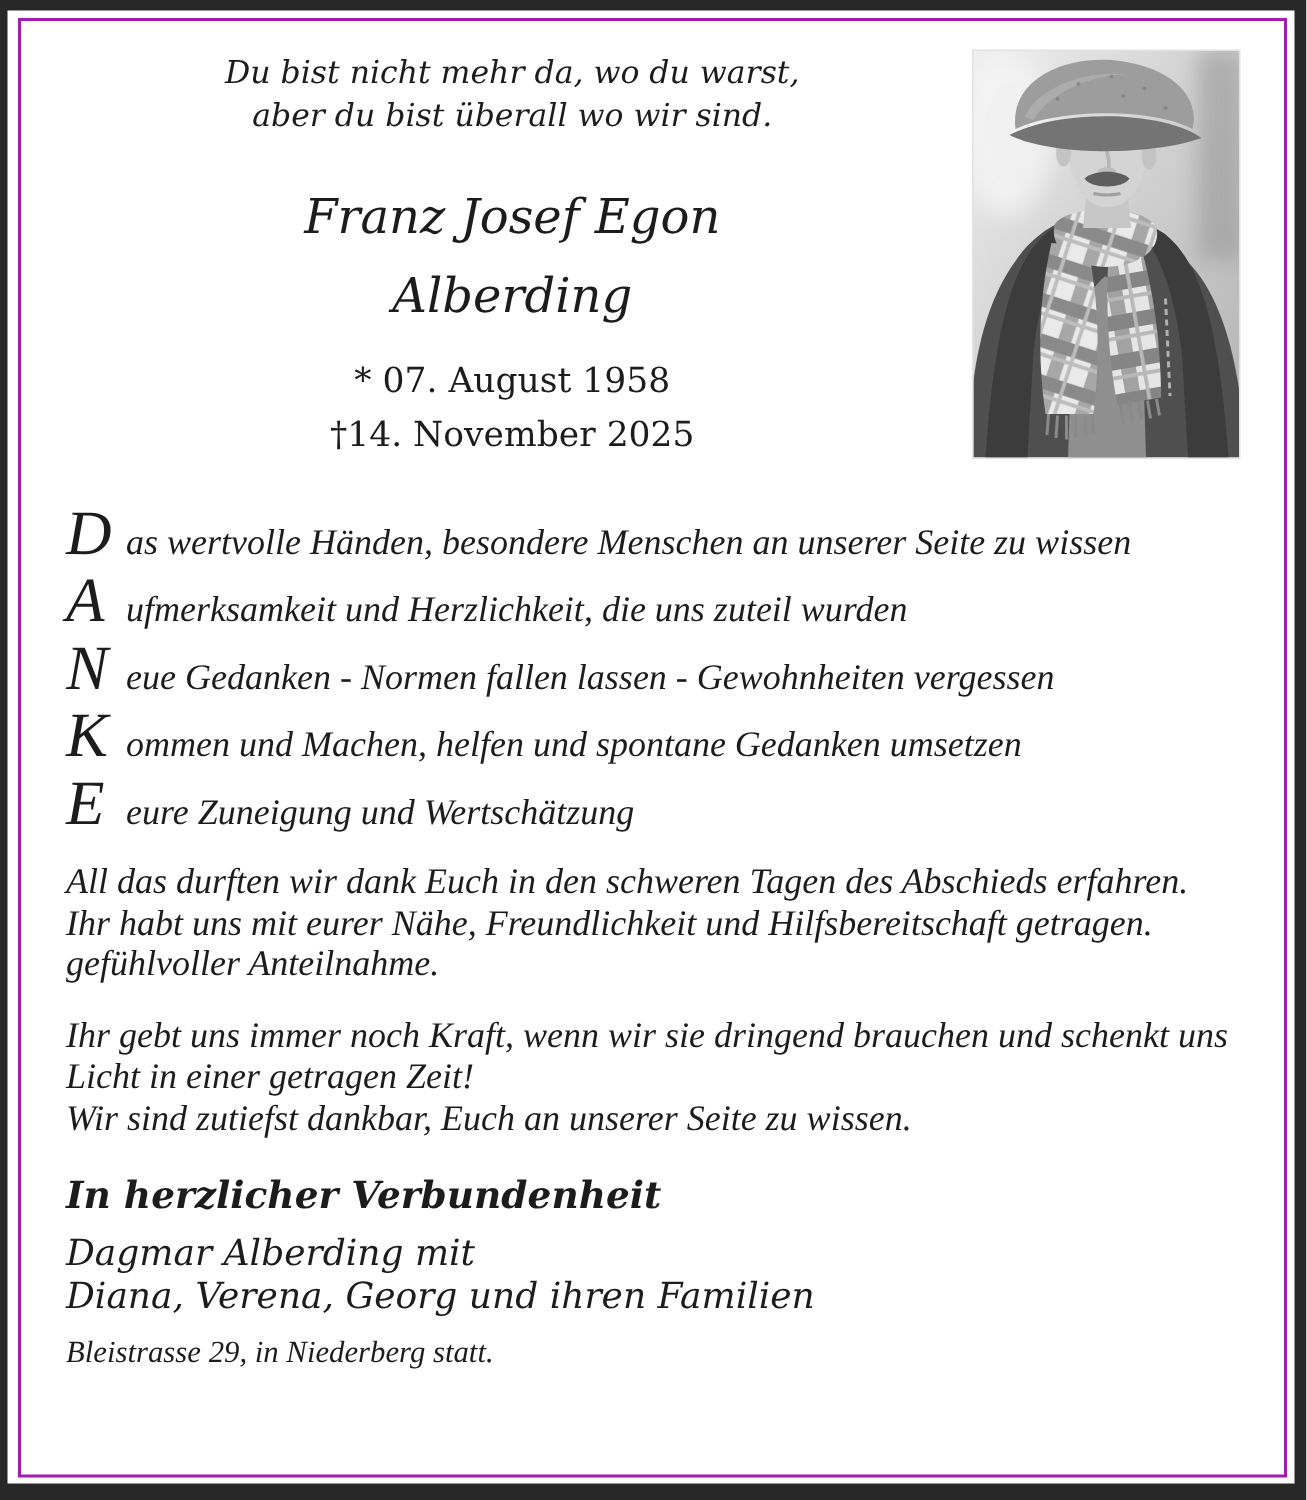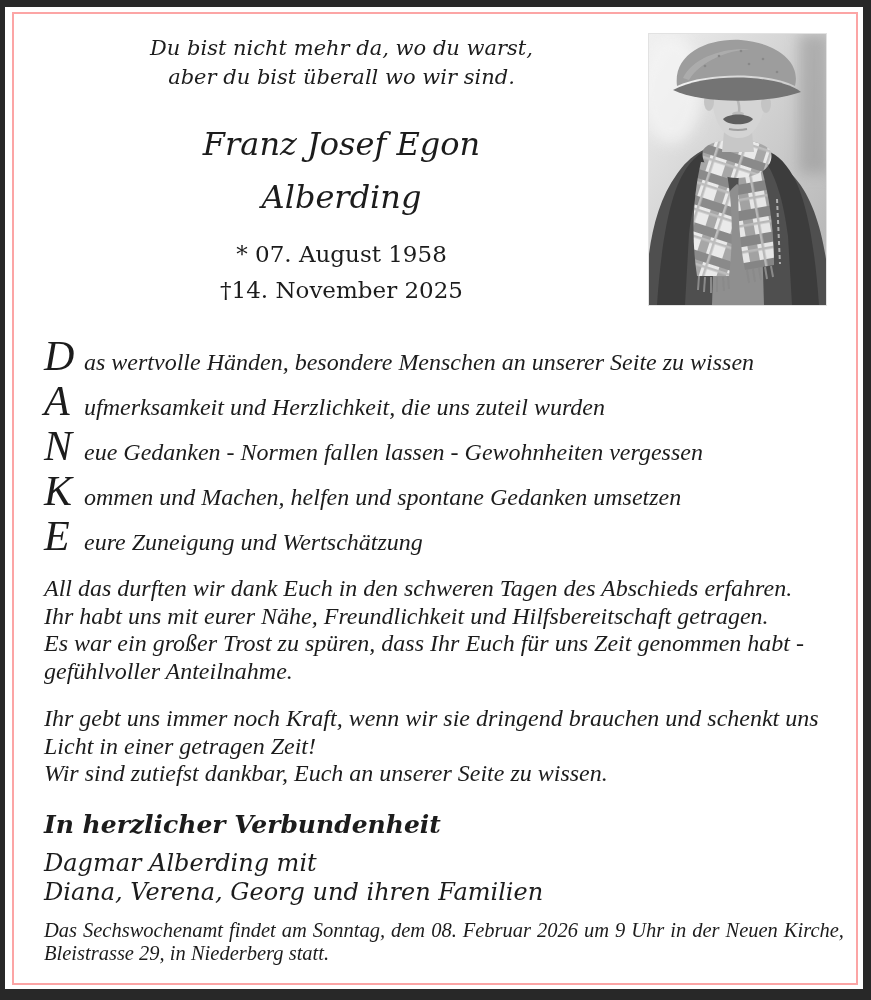--- a/index.html
+++ b/index.html
@@ -1,21 +1,21 @@
 <!DOCTYPE html>
 <html lang="de"><head>
 <meta charset="utf-8">
 <style>
   html,body{margin:0;padding:0;background:#ffffff;}
   body{width:871px;height:1000px;font-family:"Liberation Serif",serif;color:#1c1c1c;}
   .frame{box-sizing:border-box;width:871px;height:1000px;background:#282828;
          padding:7px 8px 11px 5px;}
   .gap{box-sizing:border-box;width:100%;height:100%;background:#ffffff;padding:5px 5px 4px 7px;}
   .inner{box-sizing:border-box;width:100%;height:100%;background:#ffffff;
-         border:2px solid #fca5a5;padding:8px 30px 0 30px;overflow:hidden;}
+         border:2px solid #a21caf;padding:8px 30px 0 30px;overflow:hidden;}
 
   
   .header{display:flex;align-items:flex-start;}
   .header-left{flex:1;text-align:center;padding-right:10px;}
   .quote{font-family:"DejaVu Serif",serif;font-style:italic;font-size:21px;
          line-height:29px;margin-top:12px;}
   .name{font-family:"DejaVu Serif",serif;font-style:italic;font-weight:normal;
         font-size:32px;line-height:53px;margin:26px 0 0 0;}
   .dates{font-family:"DejaVu Serif",serif;font-size:23px;
          line-height:36px;margin-top:12px;}
@@ -183,37 +183,35 @@
       </div>
       <div class="danke-row">
         <span class="danke-initial">E</span>
         <span class="danke-rest">eure Zuneigung und Wertschätzung</span>
       </div>
     </div>
 
     <div class="para p1">
       <div class="line">All das durften wir dank Euch in den schweren Tagen des Abschieds erfahren.</div>
       <div class="line">Ihr habt uns mit eurer Nähe, Freundlichkeit und Hilfsbereitschaft getragen.</div>
-      <div class="line">Es war ein großer Trost zu spüren, dass Ihr Euch für uns Zeit genommen habt -</div>
       <div class="line">gefühlvoller Anteilnahme.</div>
     </div>
 
     <div class="para p2">
       <div class="line">Ihr gebt uns immer noch Kraft, wenn wir sie dringend brauchen und schenkt uns</div>
       <div class="line">Licht in einer getragen Zeit!</div>
       <div class="line">Wir sind zutiefst dankbar, Euch an unserer Seite zu wissen.</div>
     </div>
 
     <div class="closing">In herzlicher Verbundenheit</div>
 
     <div class="family">
       <div>Dagmar Alberding mit</div>
       <div>Diana, Verena, Georg und ihren Familien</div>
     </div>
 
     <div class="footer">
-      <div class="line jl">Das Sechswochenamt findet am Sonntag, dem 08. Februar 2026 um 9 Uhr in der Neuen Kirche,</div>
       <div class="line">Bleistrasse 29, in Niederberg statt.</div>
     </div>
 
   </div>
  </div>
 </div>
 
 </body></html>

